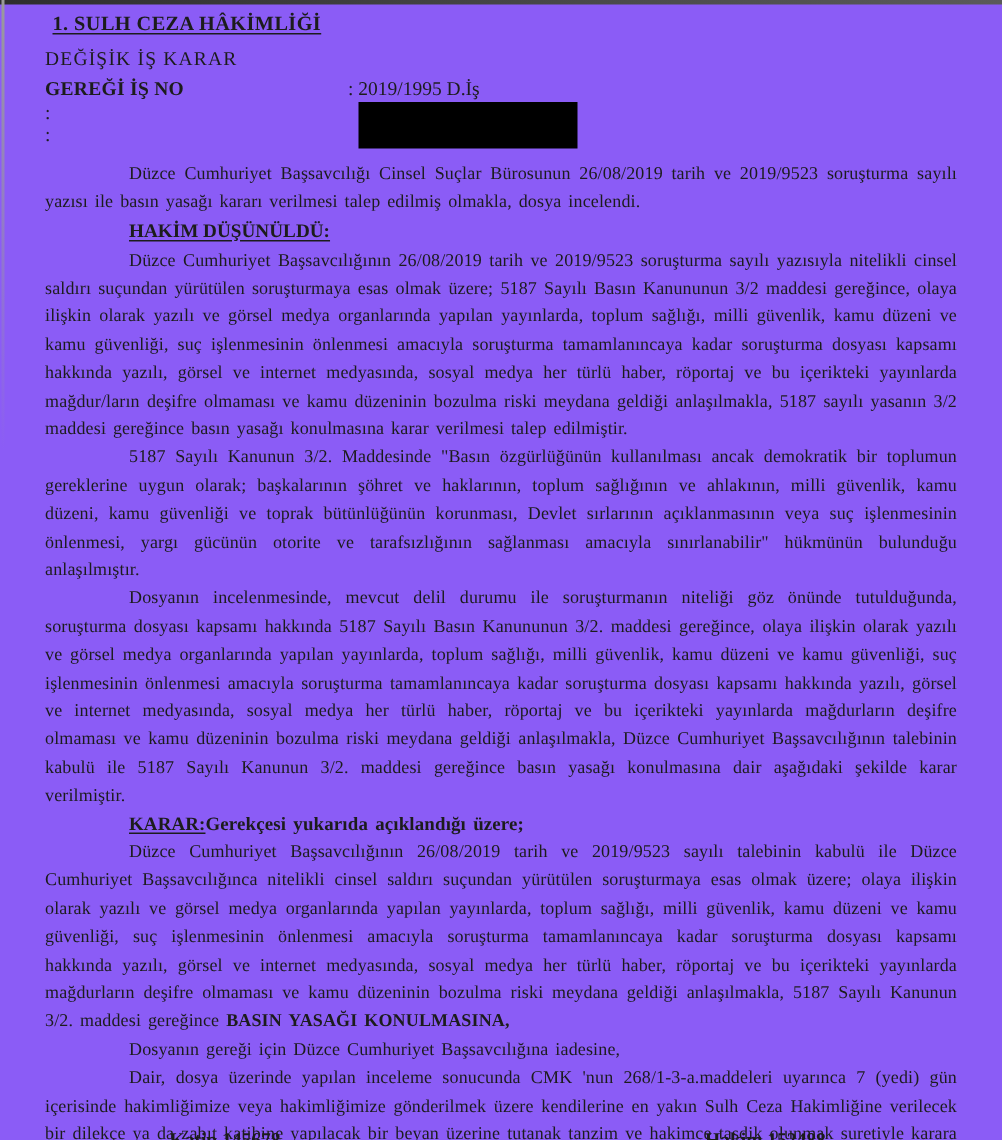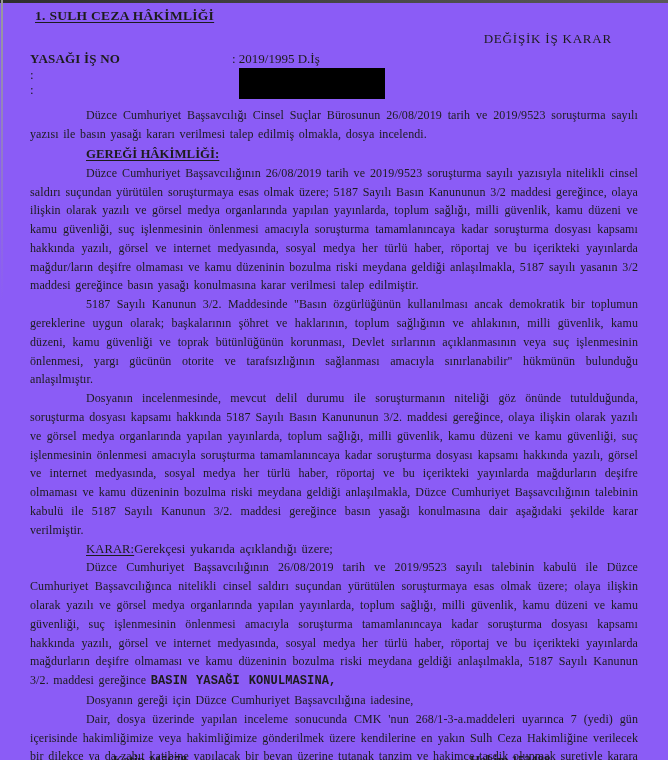--- a/index.html
+++ b/index.html
@@ -31,21 +31,21 @@
     width: 608px;
   }
   .court-title {
     font-size: 13.5px; font-weight: bold;
     margin: 2px 0 0 5px;
     text-decoration: underline;
     text-underline-offset: 2px;
     letter-spacing: 0.3px;
   }
   .decision-type {
-    text-align: right;
+    text-align: left;
     padding-right: 26px;
     font-size: 13px;
     letter-spacing: 0.8px;
     margin-top: 7px;
   }
   .meta { position: relative; margin-top: 4px; }
   .meta-row { display: flex; line-height: 15.7px; font-size: 13px; }
   .meta-label { font-weight: bold; width: 202px; flex: 0 0 202px; letter-spacing: 0.2px; }
   .meta-value { font-size: 13px; }
   .redaction {
@@ -65,22 +65,22 @@
   }
   .para.first { margin-top: 8px; }
   .section-heading {
     margin: 1px 0 0 0;
     font-size: 12.8px;
     line-height: 19px;
     text-indent: 56px;
     font-weight: bold;
   }
   .u { text-decoration: underline; text-underline-offset: 2px; }
-  .bold { font-weight: bold; font-family: Liberation Mono, monospace; }
-  .karar-line { font-weight: normal; font-size: 12.6px; }
+  .bold { font-weight: bold; }
+  .karar-line { font-weight: bold; font-size: 12.6px; }
   .footer {
     position: absolute; top: 752px; left: 0;
     width: 668px; height: 20px;
     font-size: 13px; font-weight: bold;
   }
   .footer .katip { position: absolute; left: 113px; top: 0; }
   .footer .hakim { position: absolute; left: 470px; top: 0; }
 </style>
 </head>
 <body>
@@ -90,35 +90,35 @@
   <div class="scan-left-edge"></div>
 
   <div class="content">
 
     <h1 class="court-title">1. SULH CEZA HÂKİMLİĞİ</h1>
 
     <div class="decision-type">DEĞİŞİK İŞ KARAR</div>
 
     <div class="meta">
       <div class="meta-row">
-        <span class="meta-label">YASAĞI İŞ NO</span>
+        <span class="meta-label">GEREĞİ İŞ NO</span>
         <span class="meta-value">: 2019/1995 D.İş</span>
       </div>
       <div class="meta-row">
         <span class="meta-value">:</span>
       </div>
       <div class="meta-row">
         <span class="meta-value">:</span>
       </div>
       <div class="redaction"></div>
     </div>
 
     <p class="para first">Düzce Cumhuriyet Başsavcılığı Cinsel Suçlar Bürosunun 26/08/2019 tarih ve 2019/9523 soruşturma sayılı yazısı ile basın yasağı kararı verilmesi talep edilmiş olmakla, dosya incelendi.</p>
 
-    <p class="section-heading"><span class="u">GEREĞİ HÂKİMLİĞİ:</span></p>
+    <p class="section-heading"><span class="u">HAKİM DÜŞÜNÜLDÜ:</span></p>
 
     <p class="para">Düzce Cumhuriyet Başsavcılığının 26/08/2019 tarih ve 2019/9523 soruşturma sayılı yazısıyla nitelikli cinsel saldırı suçundan yürütülen soruşturmaya esas olmak üzere; 5187 Sayılı Basın Kanununun 3/2 maddesi gereğince, olaya ilişkin olarak yazılı ve görsel medya organlarında yapılan yayınlarda, toplum sağlığı, milli güvenlik, kamu düzeni ve kamu güvenliği, suç işlenmesinin önlenmesi amacıyla soruşturma tamamlanıncaya kadar soruşturma dosyası kapsamı hakkında yazılı, görsel ve internet medyasında, sosyal medya her türlü haber, röportaj ve bu içerikteki yayınlarda mağdur/ların deşifre olmaması ve kamu düzeninin bozulma riski meydana geldiği anlaşılmakla, 5187 sayılı yasanın 3/2 maddesi gereğince basın yasağı konulmasına karar verilmesi talep edilmiştir.</p>
 
     <p class="para">5187 Sayılı Kanunun 3/2. Maddesinde "Basın özgürlüğünün kullanılması ancak demokratik bir toplumun gereklerine uygun olarak; başkalarının şöhret ve haklarının, toplum sağlığının ve ahlakının, milli güvenlik, kamu düzeni, kamu güvenliği ve toprak bütünlüğünün korunması, Devlet sırlarının açıklanmasının veya suç işlenmesinin önlenmesi, yargı gücünün otorite ve tarafsızlığının sağlanması amacıyla sınırlanabilir" hükmünün bulunduğu anlaşılmıştır.</p>
 
     <p class="para">Dosyanın incelenmesinde, mevcut delil durumu ile soruşturmanın niteliği göz önünde tutulduğunda, soruşturma dosyası kapsamı hakkında 5187 Sayılı Basın Kanununun 3/2. maddesi gereğince, olaya ilişkin olarak yazılı ve görsel medya organlarında yapılan yayınlarda, toplum sağlığı, milli güvenlik, kamu düzeni ve kamu güvenliği, suç işlenmesinin önlenmesi amacıyla soruşturma tamamlanıncaya kadar soruşturma dosyası kapsamı hakkında yazılı, görsel ve internet medyasında, sosyal medya her türlü haber, röportaj ve bu içerikteki yayınlarda mağdurların deşifre olmaması ve kamu düzeninin bozulma riski meydana geldiği anlaşılmakla, Düzce Cumhuriyet Başsavcılığının talebinin kabulü ile 5187 Sayılı Kanunun 3/2. maddesi gereğince basın yasağı konulmasına dair aşağıdaki şekilde karar verilmiştir.</p>
 
     <p class="para karar-line"><span class="u">KARAR:</span><span>Gerekçesi yukarıda açıklandığı üzere;</span></p>
 
     <p class="para"><span>Düzce Cumhuriyet Başsavcılığının 26/08/2019 tarih ve 2019/9523 sayılı talebinin kabulü ile Düzce Cumhuriyet Başsavcılığınca nitelikli cinsel saldırı suçundan yürütülen soruşturmaya esas olmak üzere; olaya ilişkin olarak yazılı ve görsel medya organlarında yapılan yayınlarda, toplum sağlığı, milli güvenlik, kamu düzeni ve kamu güvenliği, suç işlenmesinin önlenmesi amacıyla soruşturma tamamlanıncaya kadar soruşturma dosyası kapsamı hakkında yazılı, görsel ve internet medyasında, sosyal medya her türlü haber, röportaj ve bu içerikteki yayınlarda mağdurların deşifre olmaması ve kamu düzeninin bozulma riski meydana geldiği anlaşılmakla, 5187 Sayılı Kanunun 3/2. maddesi gereğince </span><span class="bold">BASIN YASAĞI KONULMASINA,</span></p>

